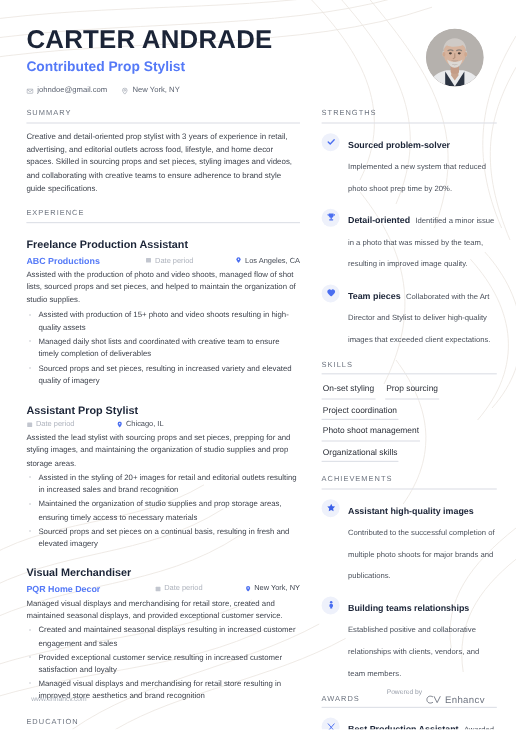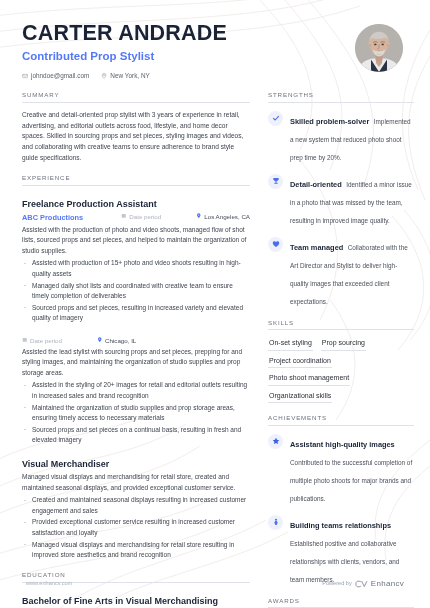--- a/index.html
+++ b/index.html
@@ -81,21 +81,21 @@
   }
 
   
   .entry { margin-bottom: 9px; margin-top: 13px; }
   .entry:last-child { margin-bottom: 0; }
   .entry-title {
     font-size: 9px; font-weight: bold; color: #1b2437;
     line-height: 1.25; margin-bottom: 2.5px;
   }
   .entry-meta {
-    display: flex; align-items: flex-start;
+    display: flex; align-items: center;
     margin-bottom: 3.5px;
     gap: 25px;
   }
   .entry-org {
     font-size: 7.4px; font-weight: bold; color: #5479f7;
     flex: 1 1 auto; white-space: nowrap; overflow: hidden;
   }
   .meta-chip {
     display: flex; align-items: center; gap: 2.5px;
     font-size: 6.2px; white-space: nowrap;
@@ -153,21 +153,21 @@
 
   
   .footer {
     position: absolute; left: 0; right: 0; bottom: 16px;
     z-index: 2;
     display: flex; align-items: center; justify-content: space-between;
     padding: 0 26px;
   }
   .footer-url { font-size: 5.6px; color: #aab0ba; }
   .footer-right {
-    display: flex; align-items: center; gap: 3px;
+    display: flex; align-items: flex-start; gap: 3px;
   }
   .powered { font-size: 5.6px; color: #9aa0ab; }
   .brand { display: flex; align-items: center; gap: 3px; }
   .brand-name { font-size: 8px; color: #6e7480; letter-spacing: 0.3px; }
 </style>
 </head>
 <body>
 
 <div id="page">
 
@@ -299,20 +299,21 @@
           </div>
           <div class="entry-desc">Assisted with the production of photo and video shoots, managed flow of shot lists, sourced props and set pieces, and helped to maintain the organization of studio supplies.</div>
           <ul class="bullets">
             <li>Assisted with production of 15+ photo and video shoots resulting in high-quality assets</li>
             <li>Managed daily shot lists and coordinated with creative team to ensure timely completion of deliverables</li>
             <li>Sourced props and set pieces, resulting in increased variety and elevated quality of imagery</li>
           </ul>
         </div>
 
         <div class="entry">
+          <div class="entry-title">Assistant Prop Stylist</div>
           <div class="entry-meta">
             <span class="meta-chip meta-date">
               <span>
                 <svg width="5.5" height="5.5" viewBox="0 0 16 16" fill="#c2c6cf">
                     <rect x="2" y="3" width="12" height="11" rx="1.4"></rect>
                   </svg>
               </span>
               <span>Date period</span>
             </span>
             <span class="meta-chip meta-loc">
@@ -328,20 +329,40 @@
           <div class="entry-desc">Assisted the lead stylist with sourcing props and set pieces, prepping for and styling images, and maintaining the organization of studio supplies and prop storage areas.</div>
           <ul class="bullets">
             <li>Assisted in the styling of 20+ images for retail and editorial outlets resulting in increased sales and brand recognition</li>
             <li>Maintained the organization of studio supplies and prop storage areas, ensuring timely access to necessary materials</li>
             <li>Sourced props and set pieces on a continual basis, resulting in fresh and elevated imagery</li>
           </ul>
         </div>
 
         <div class="entry">
           <div class="entry-title">Visual Merchandiser</div>
+          <div class="entry-meta">
+            <span class="entry-org">PQR Home Decor</span>
+            <span class="meta-chip meta-date">
+              <span>
+                <svg width="5.5" height="5.5" viewBox="0 0 16 16" fill="#c2c6cf">
+                    <rect x="2" y="3" width="12" height="11" rx="1.4"></rect>
+                  </svg>
+              </span>
+              <span>Date period</span>
+            </span>
+            <span class="meta-chip meta-loc">
+              <span>
+                <svg width="5.5" height="5.5" viewBox="0 0 16 16" fill="#4a6ef0">
+                    <path d="M8 15s5-5.4 5-9A5 5 0 0 0 3 6c0 3.6 5 9 5 9z"></path>
+                    <circle cx="8" cy="6" r="1.7" fill="#fff"></circle>
+                  </svg>
+              </span>
+              <span>New York, NY</span>
+            </span>
+          </div>
           <div class="entry-desc">Managed visual displays and merchandising for retail store, created and maintained seasonal displays, and provided exceptional customer service.</div>
           <ul class="bullets">
             <li>Created and maintained seasonal displays resulting in increased customer engagement and sales</li>
             <li>Provided exceptional customer service resulting in increased customer satisfaction and loyalty</li>
             <li>Managed visual displays and merchandising for retail store resulting in improved store aesthetics and brand recognition</li>
           </ul>
         </div>
       </div>
 
       <div class="sect">
@@ -359,21 +380,21 @@
       <div class="sect">
         <div class="sect-title">STRENGTHS</div>
 
         <div class="icon-entry">
           <span class="icon-badge">
             <svg width="8" height="8" viewBox="0 0 16 16" fill="none" stroke="#4a6ef0" stroke-width="2.2" stroke-linecap="round" stroke-linejoin="round">
                 <path d="M3 8.6l3.4 3.4L13 4.8"></path>
               </svg>
           </span>
           <span class="icon-text">
-            <span class="icon-title">Skilled problem-solver</span>
+            <span class="icon-title">Sourced problem-solver</span>
             <span class="icon-desc">Implemented a new system that reduced photo shoot prep time by 20%.</span>
           </span>
         </div>
 
         <div class="icon-entry">
           <span class="icon-badge">
             <svg width="8" height="8" viewBox="0 0 16 16" fill="#4a6ef0">
                 <path d="M4 2h8v3.2a4 4 0 0 1-8 0z"></path>
                 <rect x="7" y="8.4" width="2" height="3.2"></rect>
                 <rect x="4.6" y="11.6" width="6.8" height="1.8" rx="0.6"></rect>
@@ -386,21 +407,21 @@
           </span>
         </div>
 
         <div class="icon-entry">
           <span class="icon-badge">
             <svg width="8" height="8" viewBox="0 0 16 16" fill="#4a6ef0">
                 <path d="M8 14S1.5 9.8 1.5 5.8A3.6 3.6 0 0 1 8 3.8a3.6 3.6 0 0 1 6.5 2c0 4-6.5 8.2-6.5 8.2z"></path>
               </svg>
           </span>
           <span class="icon-text">
-            <span class="icon-title">Team managed</span>
+            <span class="icon-title">Team pieces</span>
             <span class="icon-desc">Collaborated with the Art Director and Stylist to deliver high-quality images that exceeded client expectations.</span>
           </span>
         </div>
       </div>
 
       <div class="sect">
         <div class="sect-title">SKILLS</div>
         <div class="skills-wrap">
           <span class="skill">On-set styling</span>
           <span class="skill">Prop sourcing</span>

